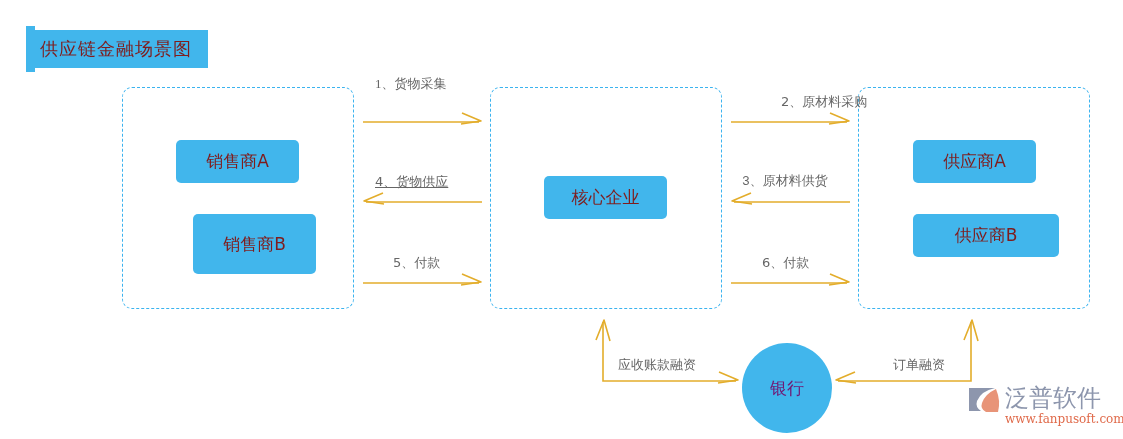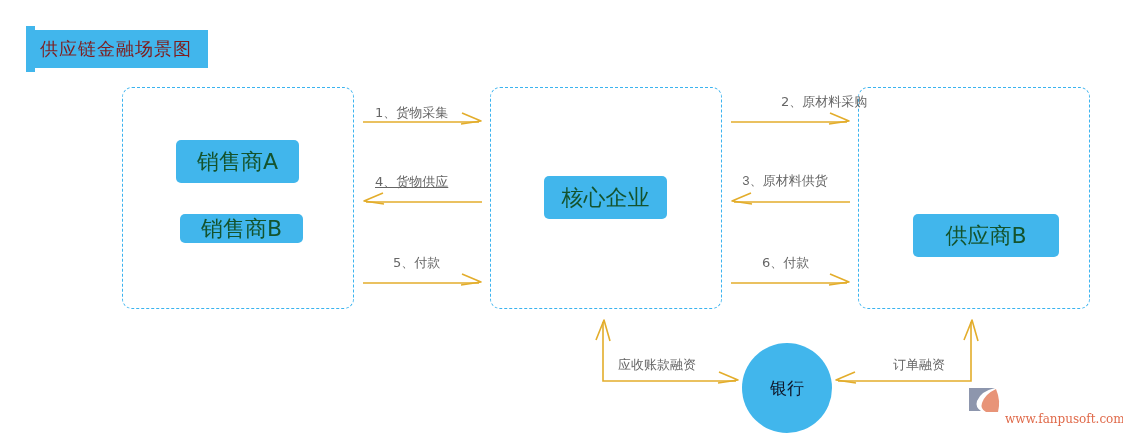--- a/index.html
+++ b/index.html
@@ -56,44 +56,44 @@
   }
   #panel-sellers  { left: 122px; top: 87px; width: 232px; height: 222px; }
   #panel-core     { left: 490px; top: 87px; width: 232px; height: 222px; }
   #panel-suppliers{ left: 858px; top: 87px; width: 232px; height: 222px; }
 
   
   .node {
     position: absolute;
     background: #41b6ec;
     border-radius: 5px;
-    color: #14532d;
-    font-size: 22px;
+    color: #7f1d1d;
+    font-size: 17px;
     display: flex;
     align-items: center;
     justify-content: center;
     box-sizing: border-box;
     white-space: nowrap;
   }
   #node-seller-a   { left: 176px; top: 140px; width: 123px; height: 43px; }
-  #node-seller-b   { left: 180px; top: 214px; width: 123px; height: 29px; }
+  #node-seller-b   { left: 193px; top: 214px; width: 123px; height: 60px; }
   #node-core       { left: 544px; top: 176px; width: 123px; height: 43px; }
   #node-supplier-a { left: 913px; top: 140px; width: 123px; height: 43px; }
   #node-supplier-b { left: 913px; top: 214px; width: 146px; height: 43px; }
 
   
   #node-bank {
     position: absolute;
     left: 742px;
     top: 343px;
     width: 90px;
     height: 90px;
     background: #41b6ec;
     border-radius: 50%;
-    color: #0f172a;
+    color: #701a75;
     font-size: 17px;
     display: flex;
     align-items: center;
     justify-content: center;
   }
 
   
   .flow-label {
     position: absolute;
     color: #666666;
@@ -150,25 +150,26 @@
     <span id="title-text">供应链金融场景图</span>
   </div>
 
   <div class="panel" id="panel-sellers"></div>
   <div class="panel" id="panel-core"></div>
   <div class="panel" id="panel-suppliers"></div>
 
   <div class="node" id="node-seller-a">销售商A</div>
   <div class="node" id="node-seller-b">销售商B</div>
   <div class="node" id="node-core">核心企业</div>
+  <div class="node" id="node-supplier-a">供应商A</div>
   <div class="node" id="node-supplier-b">供应商B</div>
 
   <div id="node-bank">银行</div>
 
-  <div class="flow-label" style="left:375px; top:106px;">1、货物采集</div>
+  <div class="flow-label" style="left:375px; top:77px;font-family:Liberation Serif, serif;">1、货物采集</div>
   <div class="flow-label" style="left:375px; top:175px;text-decoration:underline;">4、货物供应</div>
   <div class="flow-label" style="left:393px; top:256px;">5、付款</div>
 
   <div class="flow-label" style="left:742px; top:95px;margin-left:39px;">2、原材料采购</div>
   <div class="flow-label" style="left:742px; top:175px;font-family:Liberation Mono, monospace;">3、原材料供货</div>
   <div class="flow-label" style="left:762px; top:256px;text-align:center;">6、付款</div>
 
   <div class="flow-label" style="left:618px; top:358px;">应收账款融资</div>
   <div class="flow-label" style="left:893px; top:358px;">订单融资</div>
 
@@ -215,16 +216,17 @@
       <polyline points="964,340 972,320 978,341" fill="none" stroke="#e3ad2b" stroke-width="1.6" stroke-linejoin="round"></polyline>
       <polyline points="855,372 836,380 856,383" fill="none" stroke="#e3ad2b" stroke-width="1.6" stroke-linejoin="round"></polyline>
     </g>
   </svg>
 
   <div id="logo">
     <svg width="38" height="30" viewBox="0 0 38 30">
       <path d="M4 3 L30 3 Q16 6 12 16 Q10 22 16 26 L4 26 Z" fill="#8d96ad"></path>
       <path d="M31 4 Q20 9 17 18 Q15 24 21 27 L33 27 Q36 16 31 4 Z" fill="#e89478"></path>
     </svg>
+    <div id="logo-text">泛普软件</div>
     <div id="logo-url">www.fanpusoft.com</div>
   </div>
 
 </div>
 
 </body></html>

